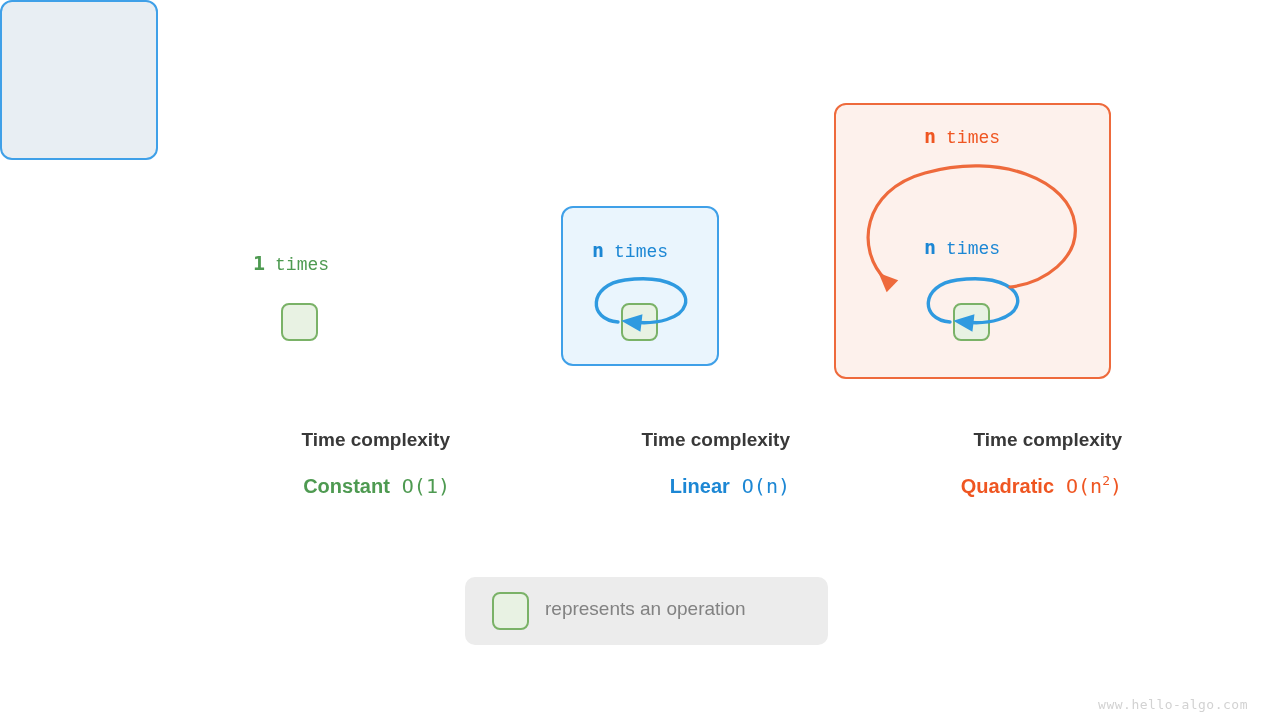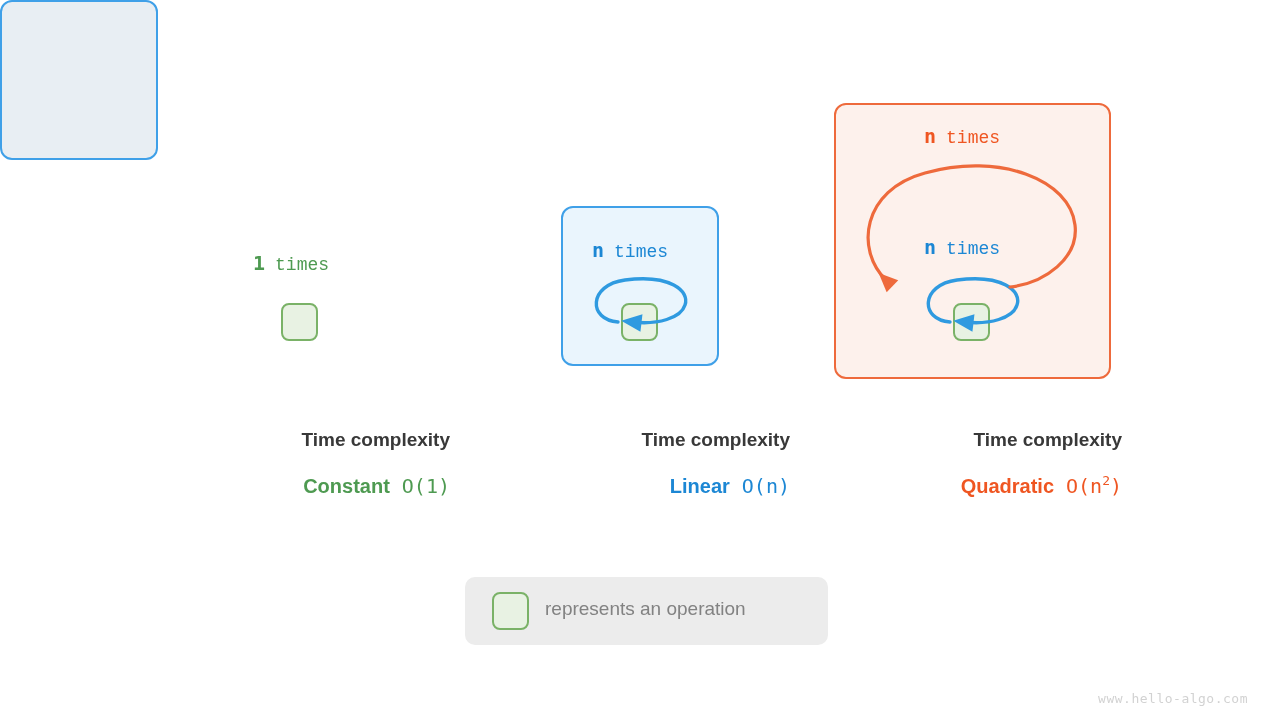--- a/index.html
+++ b/index.html
@@ -157,21 +157,21 @@
     font-size: 19px;
     color: #828282;
     line-height: 1;
     white-space: nowrap;
   }
 
   
   .watermark {
     position: absolute;
     right: 32px;
-    bottom: 14px;
+    bottom: 8px;
     font-family: "DejaVu Sans Mono", "Liberation Mono", monospace;
     font-size: 13px;
     letter-spacing: 0.5px;
     color: #d2d2d2;
     white-space: nowrap;
   }
 </style>
 </head>
 <body>
 

